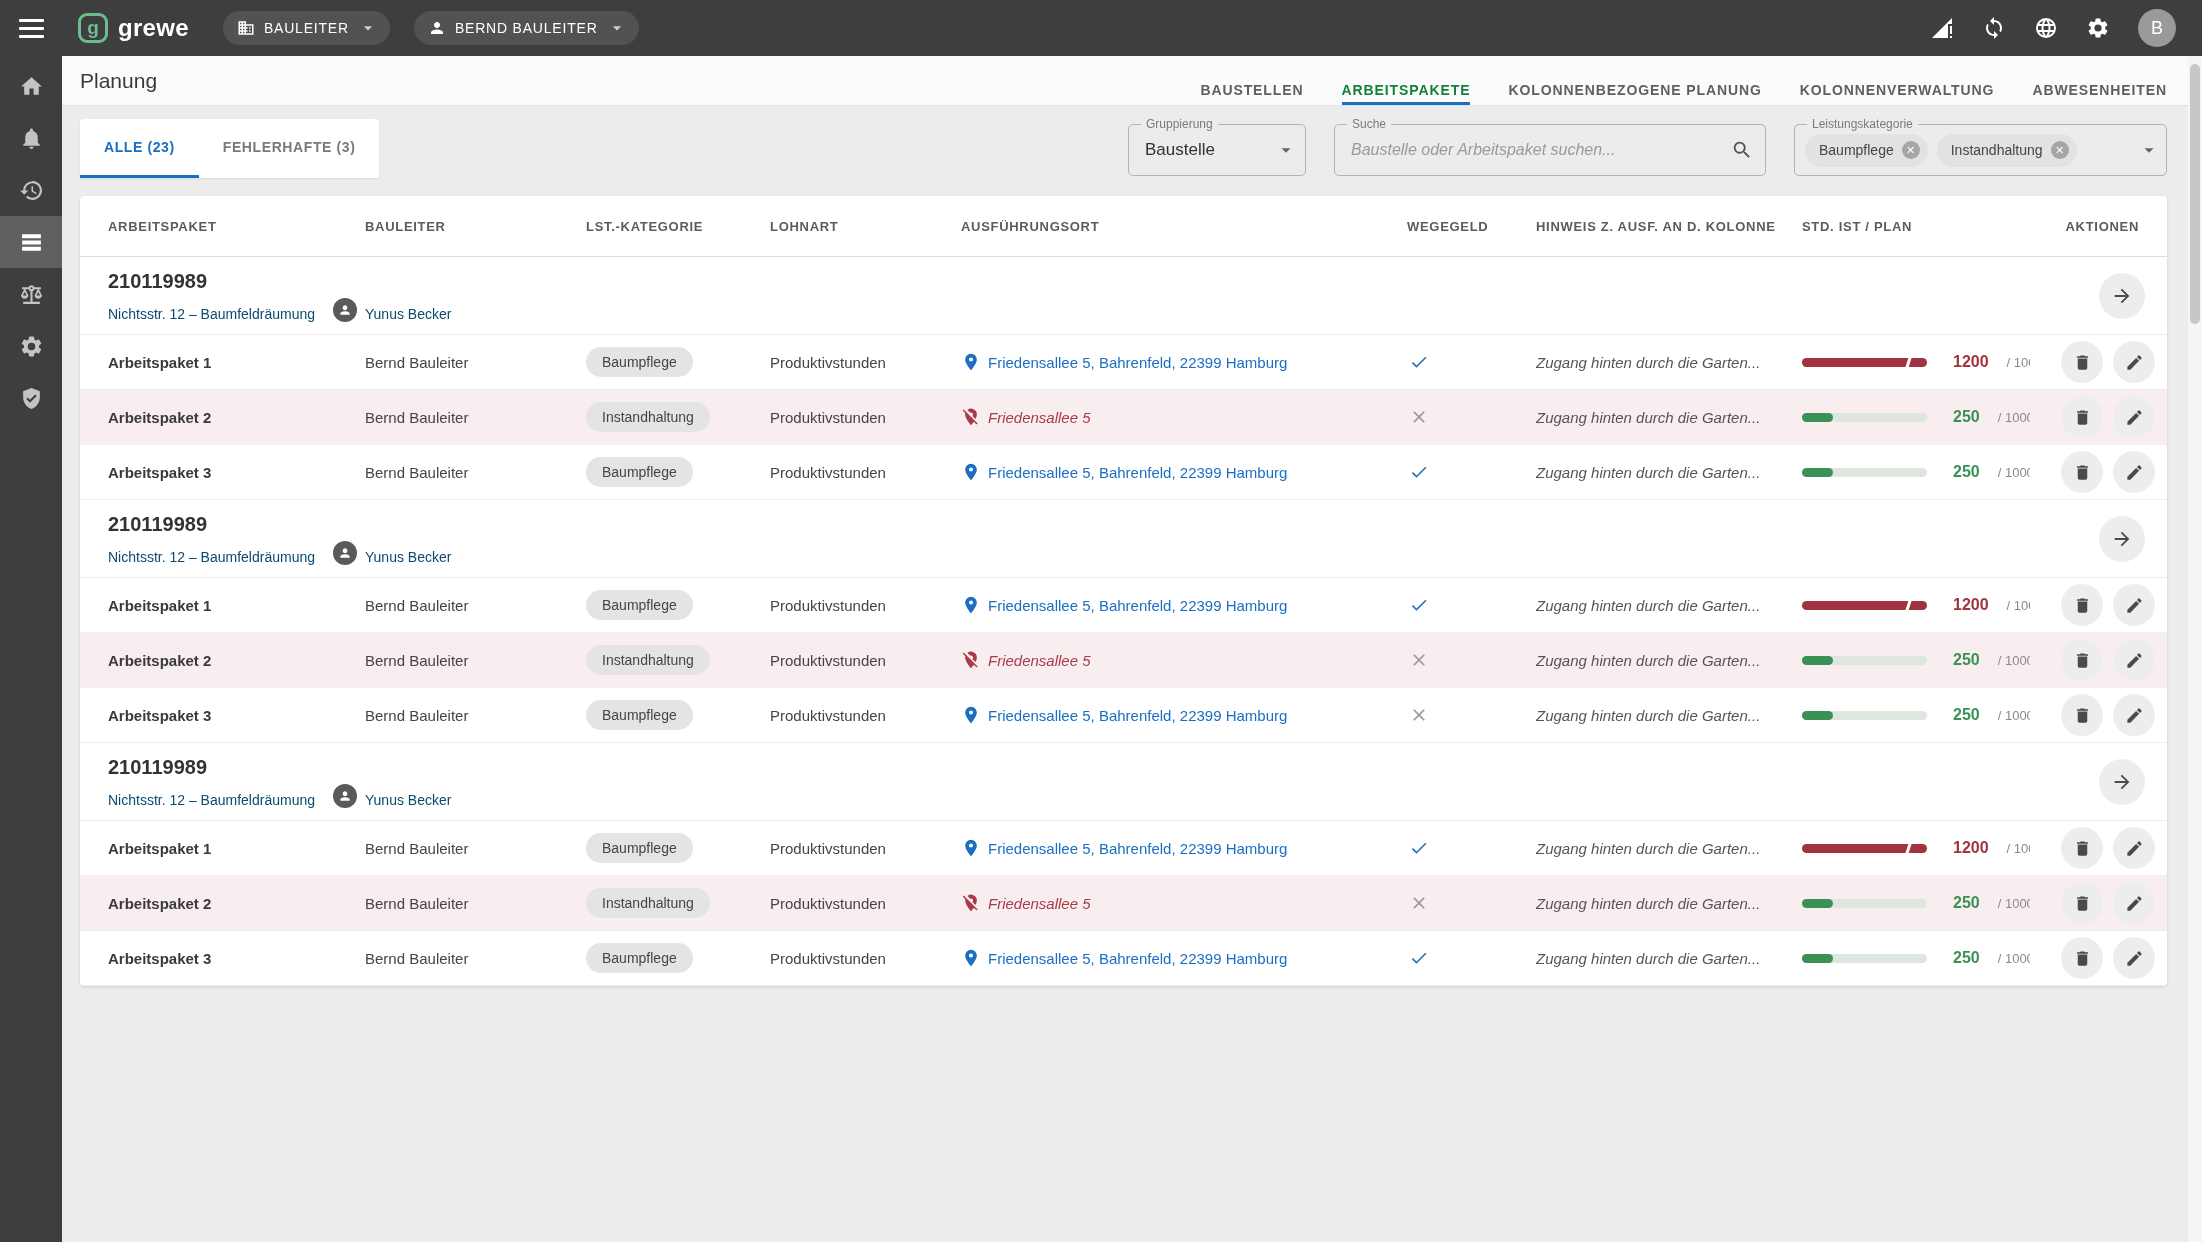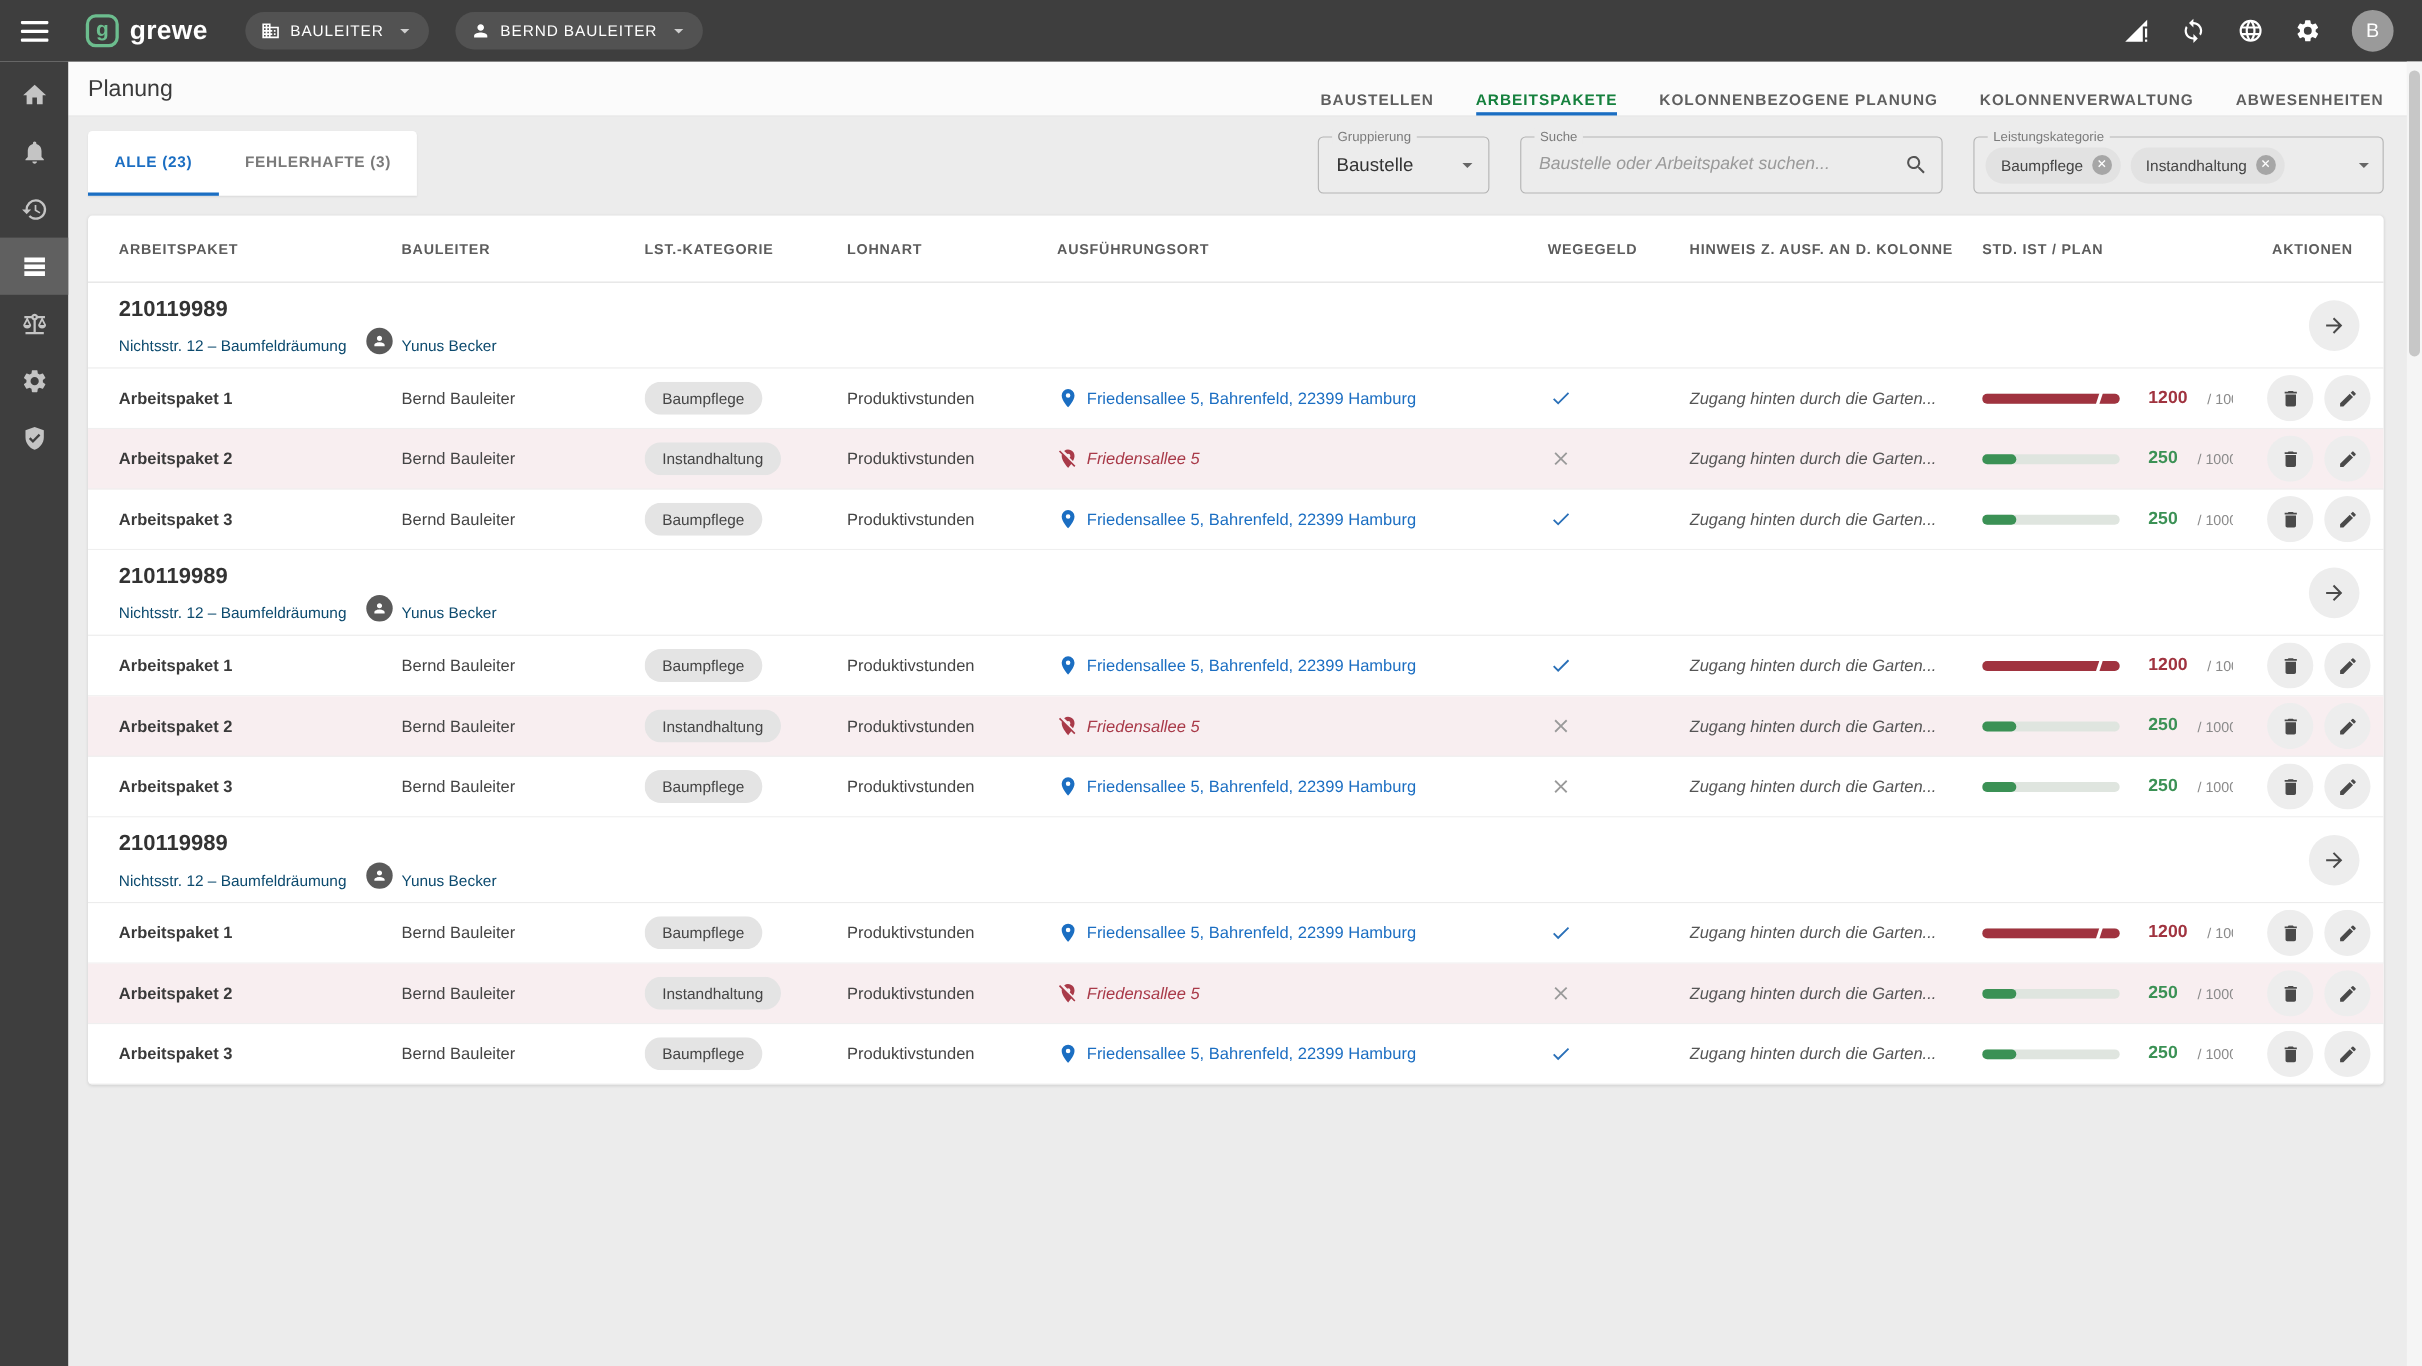--- a/index.html
+++ b/index.html
@@ -38,23 +38,23 @@
 
   
   .filter-bar{position:relative;height:90px}
   .filter-tabs{position:absolute;left:18px;top:13px;height:59px;background:#fff;display:flex;border-radius:4px 4px 0 0;box-shadow:0 1px 2px rgba(0,0,0,.08)}
   .filter-tab{padding:0 24px;display:flex;align-items:center;justify-content:center;font-size:14px;letter-spacing:.6px;color:#7a7a7a;font-weight:600;cursor:pointer;border-bottom:3px solid transparent}
   .filter-tab.active{color:#1b6ec2;border-bottom-color:#1b6ec2}
   .filter-controls{position:absolute;right:35px;top:18px;display:flex;gap:28px;align-items:center}
   .mat-box{position:relative;height:52px;border:1px solid #b3b3b3;border-radius:5px;display:flex;align-items:center}
   .mat-label{position:absolute;top:-8px;left:12px;font-size:12px;color:#7b7b7b;background:#ececec;padding:0 5px;line-height:14px}
   .chev{width:22px;height:22px;fill:#666;flex:none}
-  .grouping{width:156px;padding:0 8px 0 16px;cursor:pointer}
+  .grouping{width:178px;padding:0 8px 0 16px;cursor:pointer}
   .grouping .mat-value{font-size:17px;color:#333;flex:1}
-  .searchbox{width:384px;padding:0 12px 0 16px}
+  .searchbox{width:432px;padding:0 12px 0 16px}
   .searchbox input{flex:1;border:none;outline:none;background:transparent;font-size:16px;color:#444;font-family:inherit;min-width:0}
   .searchbox input::placeholder{color:#9a9a9a;font-style:italic}
   .search-ic{width:22px;height:22px;fill:#555;flex:none;cursor:pointer}
   .catbox{width:373px;padding:0 6px 0 10px;gap:9px}
   .chips{display:flex;gap:9px;flex:1}
   .chip-pill{height:33px;background:#e2e2e2;border-radius:17px;display:flex;align-items:center;gap:8px;padding:0 8px 0 14px;font-size:14px;color:#454545;cursor:pointer;white-space:nowrap}
   .chip-x{width:18px;height:18px;border-radius:50%;background:#a6a6a6;color:#fff;font-size:11px;line-height:18px;display:flex;align-items:center;justify-content:center;cursor:pointer}
 
   
   .table-card{margin:0 35px 0 18px;background:#fff;border-radius:4px;box-shadow:0 1px 3px rgba(0,0,0,.12);overflow:hidden}

